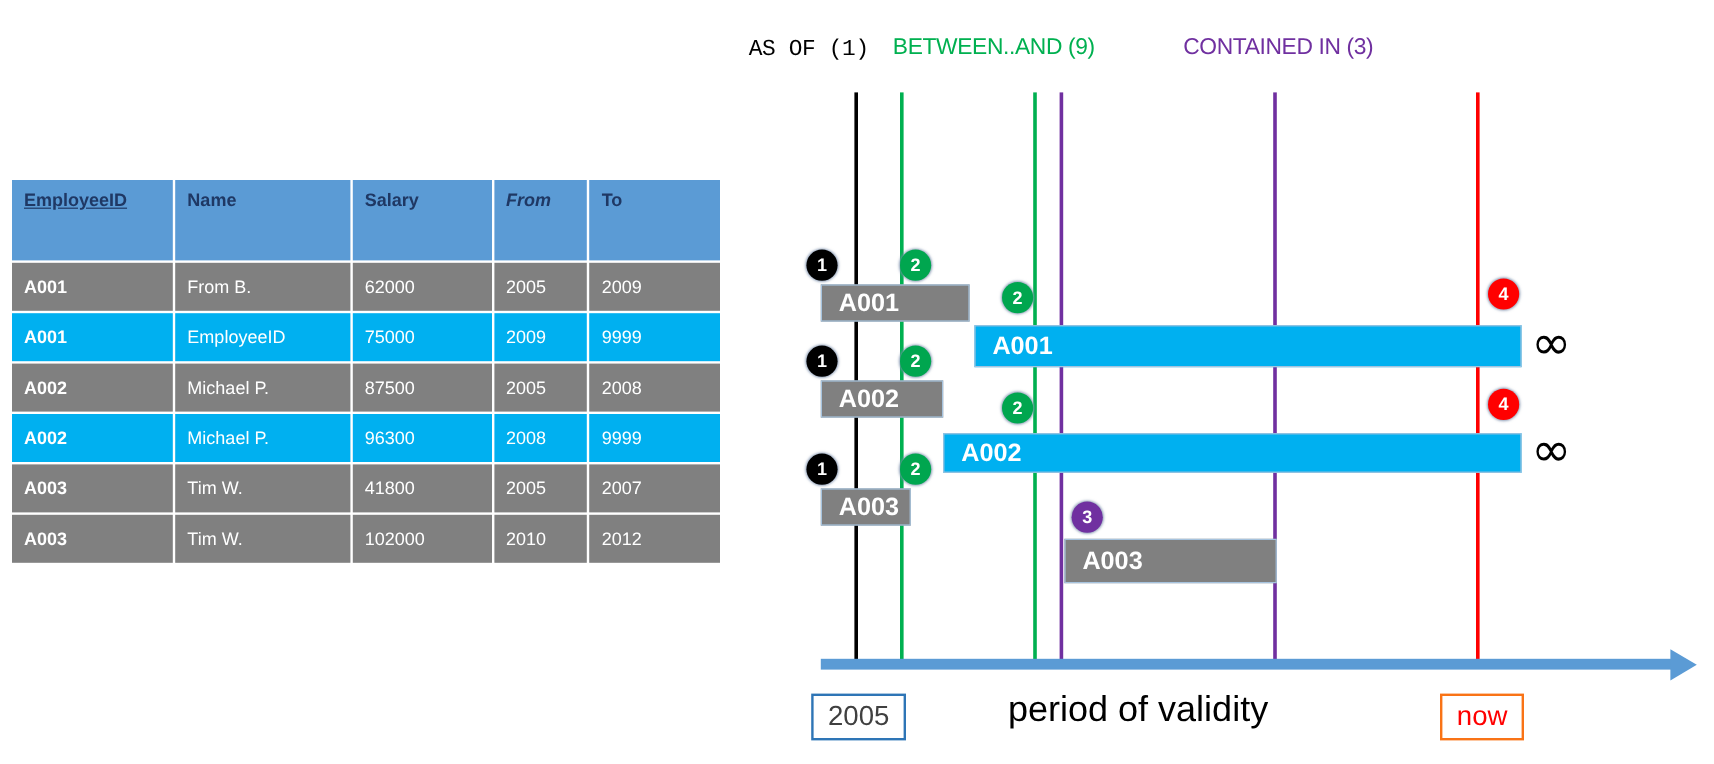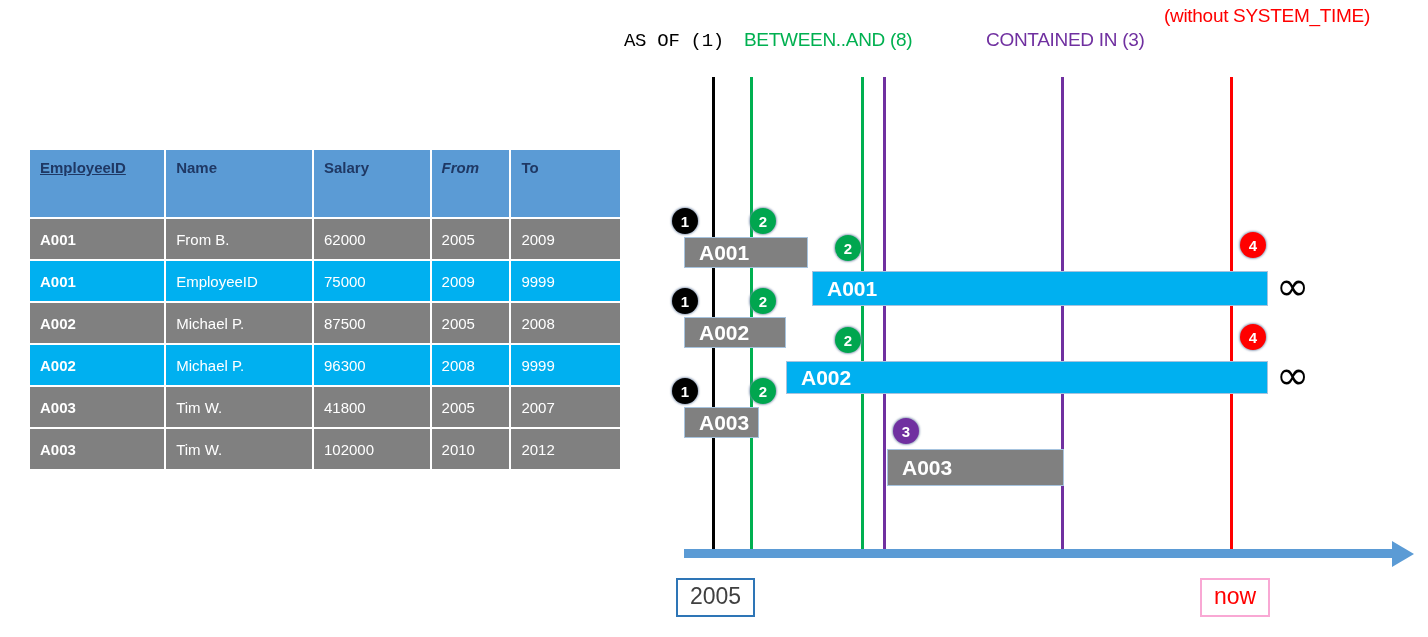--- a/index.html
+++ b/index.html
@@ -5,21 +5,21 @@
   html,body{margin:0;padding:0;}
   body{
     width:1428px;height:637px;
     background:#ffffff;
     font-family:"Liberation Sans", sans-serif;
     position:relative;
     overflow:hidden;
   }
   
   #employee-table{
-    position:absolute;left:28px;top:148px;
+    position:absolute;left:8px;top:148px;
     border-collapse:separate;border-spacing:2px;
     width:594px;
   }
   #employee-table th{
     background:#5B9BD5;color:#1F3864;
     font-size:15px;font-weight:bold;
     text-align:left;padding:9px 10px 10px 10px;
     height:48px;vertical-align:top;
   }
   #employee-table th.first-col{text-decoration:underline;}
@@ -118,21 +118,21 @@
     border-bottom:13px solid transparent;
     border-left:22px solid #5B9BD5;
   }
 
   .axis-box{
     position:absolute;box-sizing:border-box;
     background:#ffffff;font-size:23px;
     padding:3px 12px 5px 12px;
   }
   #box-2005{left:676px;top:578px;border:2px solid #2E75B6;color:#404040;}
-  #box-now{left:1200px;top:578px;border:2px solid #f9a8d4;color:#FF0000;}
+  #box-now{left:1200px;top:578px;border:2px solid #f97316;color:#FF0000;}
 
   #axis-title{
     position:absolute;left:840px;top:575px;
     font-size:30px;color:#000000;white-space:nowrap;
   }
 </style>
 </head>
 <body>
 
 <table id="employee-table">
@@ -187,24 +187,23 @@
       <td class="c-salary">102000</td>
       <td class="c-from">2010</td>
       <td class="c-to">2012</td>
     </tr>
   </tbody>
 </table>
 
 <div id="diagram">
 
   <div class="legend" id="legend-asof">AS OF (1)</div>
-  <div class="legend" id="legend-between">BETWEEN..AND (8)</div>
+  <div class="legend" id="legend-between">BETWEEN..AND (9)</div>
   <div class="legend" id="legend-contained">CONTAINED IN (3)</div>
   <div class="legend" id="legend-current">
-    <div>(without SYSTEM_TIME)</div>
   </div>
 
   <div class="vline" id="vline-black"></div>
   <div class="vline" id="vline-green-1"></div>
   <div class="vline" id="vline-green-2"></div>
   <div class="vline" id="vline-purple-1"></div>
   <div class="vline" id="vline-purple-2"></div>
   <div class="vline" id="vline-red"></div>
 
   <div class="tl-bar bar-gray" id="bar-a001-hist">A001</div>
@@ -229,14 +228,15 @@
   <div class="badge badge-purple" id="badge-3a">3</div>
 
   <div class="infinity" id="inf-1">∞</div>
   <div class="infinity" id="inf-2">∞</div>
 
   <div id="axis-line"></div>
   <div id="axis-arrow"></div>
 
   <div class="axis-box" id="box-2005">2005</div>
   <div class="axis-box" id="box-now">now</div>
+  <div id="axis-title">period of validity</div>
 
 </div>
 
 </body></html>

